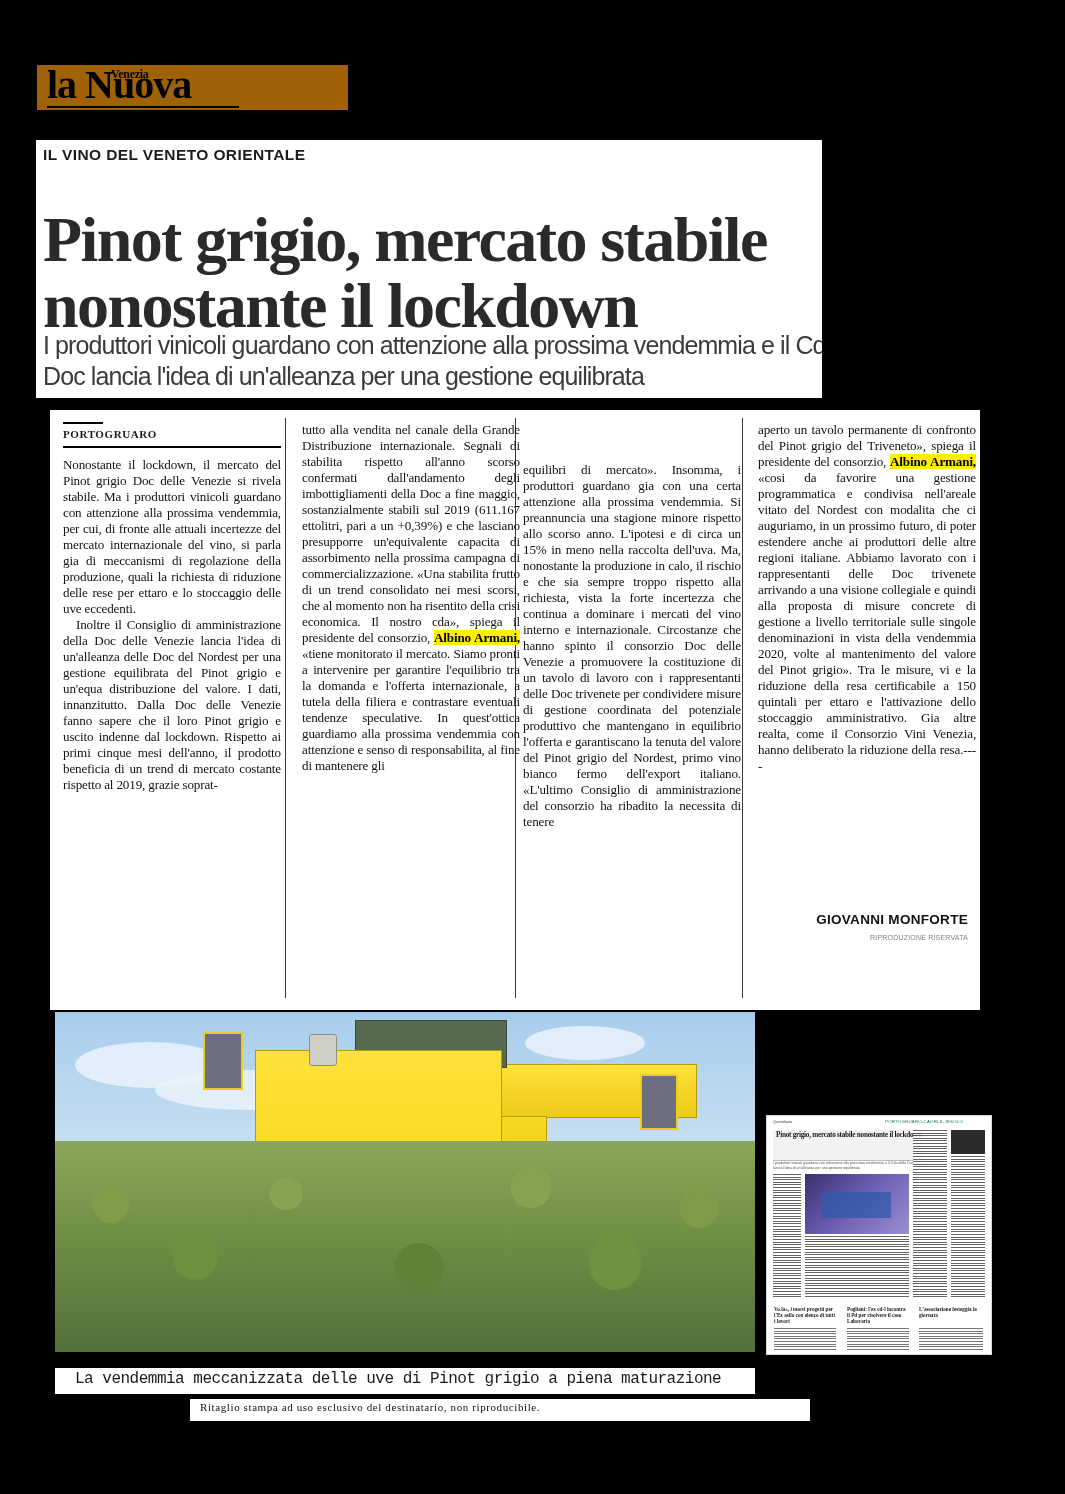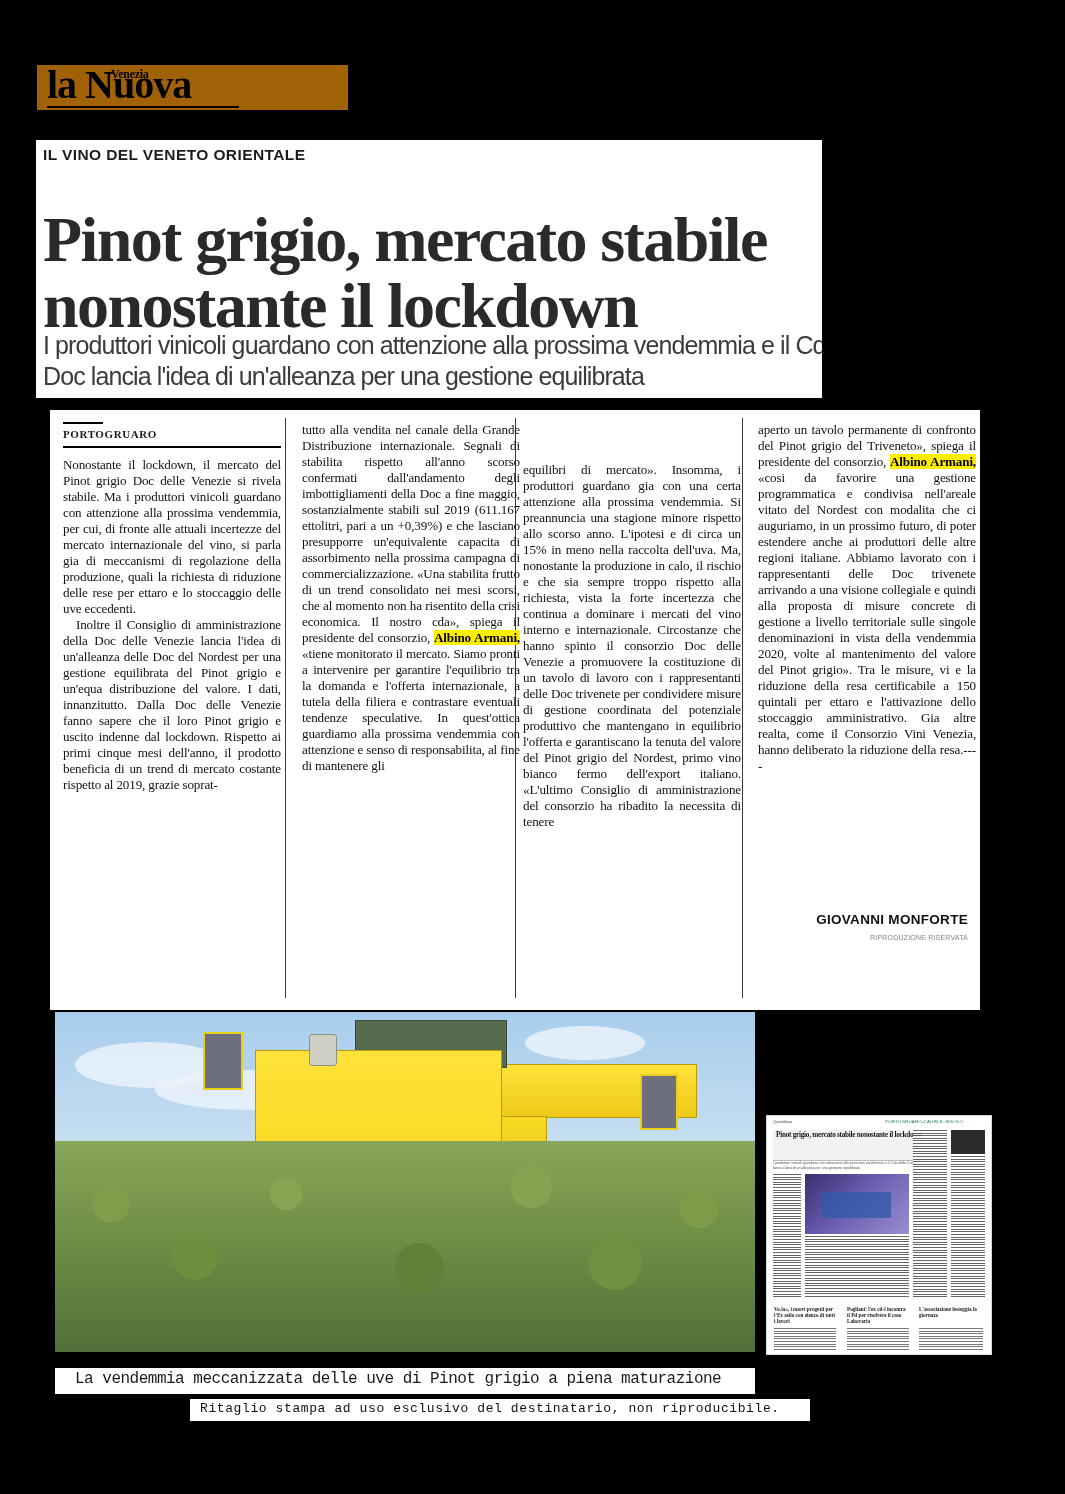--- a/index.html
+++ b/index.html
@@ -421,22 +421,22 @@
     left: 190px;
     top: 1399px;
     width: 620px;
     height: 22px;
     background: #ffffff;
   }
   #footer-text {
     position: absolute;
     left: 10px;
     top: 2px;
-    font-family: Liberation Mono, monospace;
-    font-size: 13px;
+    font-family: Liberation Serif, serif;
+    font-size: 11px;
     letter-spacing: 0.6px;
     color: #111;
     white-space: nowrap;
   }
 </style>
 </head>
 <body>
 
 <div id="masthead-block">
   <div id="masthead-logo">la Nuova</div>

